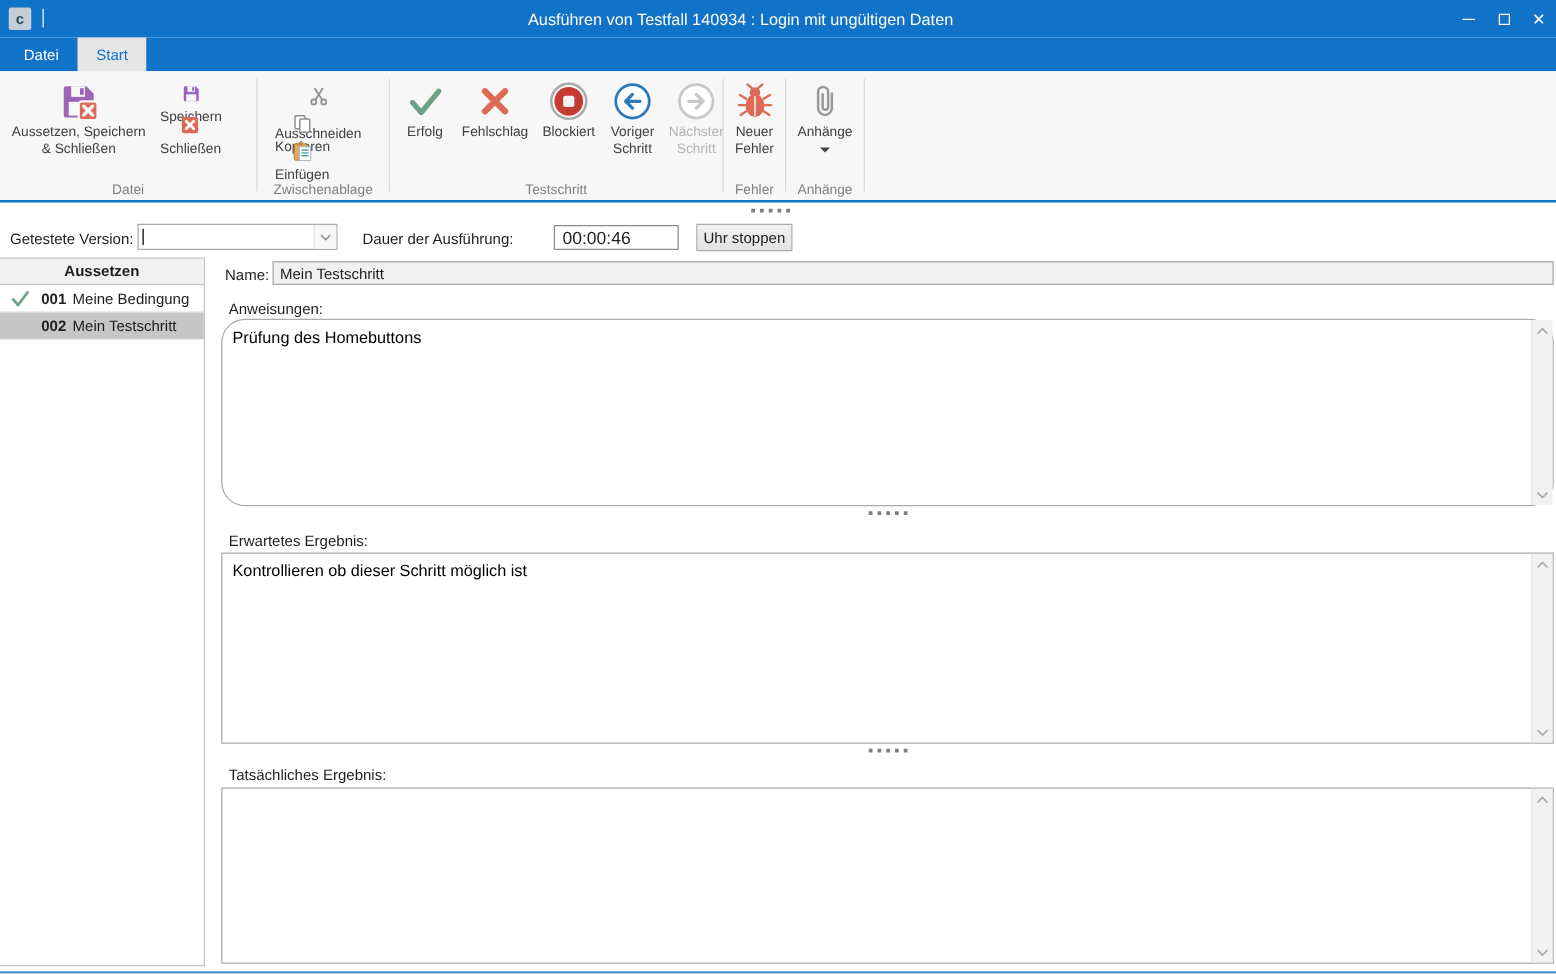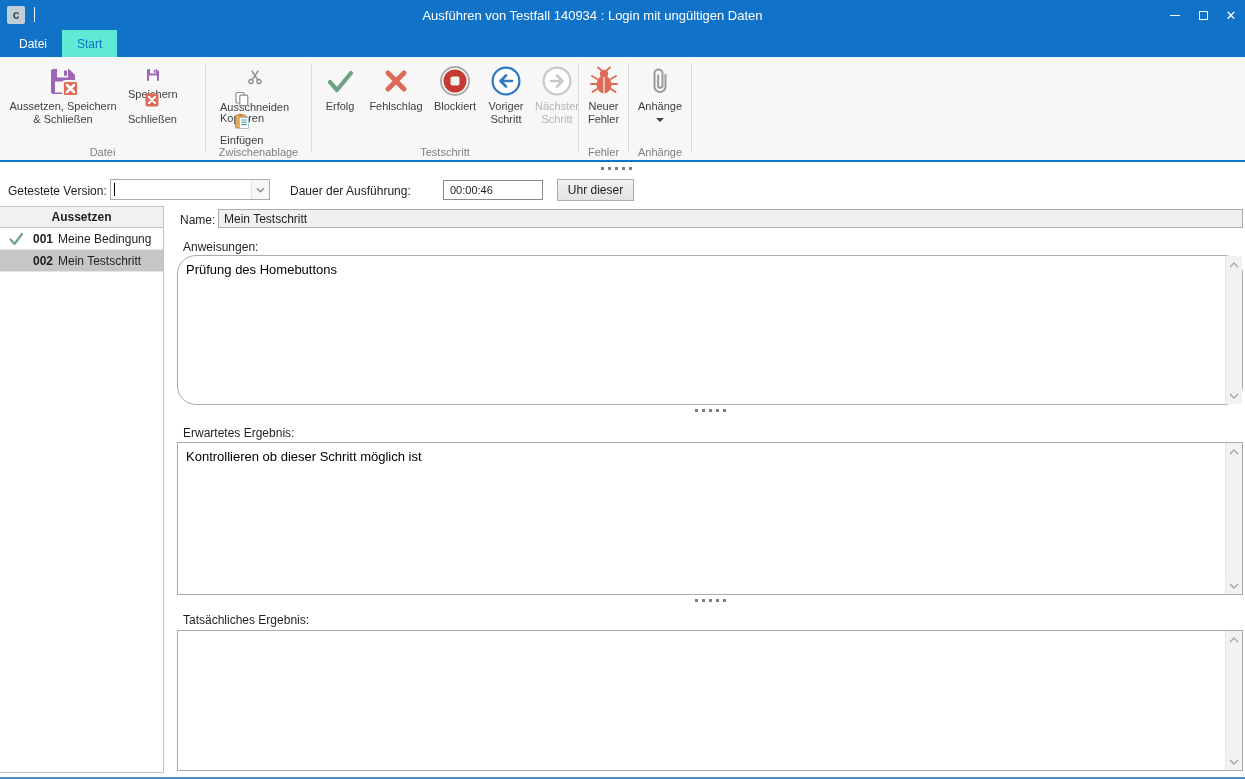--- a/index.html
+++ b/index.html
@@ -14,21 +14,21 @@
   .title{position:absolute;left:60px;right:120px;top:0;height:30px;display:flex;align-items:center;justify-content:center;
          color:#fff;font-size:13px;white-space:nowrap;}
   .winctl{position:absolute;right:0;top:0;height:30px;display:flex;}
   .winbtn{width:28px;height:30px;display:flex;align-items:center;justify-content:center;color:#fff;cursor:default;}
   .ic-min{width:10px;height:1px;background:#fff;}
   .ic-max{width:9px;height:9px;border:1px solid #fff;}
   .ic-close{font-size:13px;line-height:1;}
   
   .tabrow{position:absolute;left:0;top:30px;right:0;height:27px;background:#1173C7;display:flex;padding-left:4px;}
   .tab{height:27px;display:flex;align-items:center;padding:0 15px;color:#fff;}
-  .tab.active{background:#5eead4;color:#1173C7;}
+  .tab.active{background:#e5e5e5;color:#1173C7;}
   
   .ribbon{position:absolute;left:0;top:57px;right:0;height:103px;background:#F7F7F8;}
   .accentline{position:absolute;left:0;top:160px;right:0;height:2px;background:#1173C7;}
   .rgroup{position:absolute;top:0;height:103px;}
   .rcaption{position:absolute;bottom:2px;left:0;right:0;text-align:center;color:#7F7F7F;font-size:11px;}
   .rsep{position:absolute;top:6px;width:1px;height:90px;background:#DCDCDD;}
   .bigbtn{position:absolute;top:0;display:flex;flex-direction:column;align-items:center;
           font-size:11px;line-height:13px;color:#3F3F3F;text-align:center;cursor:default;}
   .bigbtn .bicon{width:32px;height:32px;margin:8px 0 3px 0;}
   .bigbtn.disabled{color:#B4B4B4;}
@@ -38,21 +38,21 @@
   
   .dots{position:absolute;display:flex;gap:4px;}
   .dots i{display:block;width:3px;height:3px;background:#7E7E7E;}
   
   .flabel{position:absolute;white-space:nowrap;color:#1e1e1e;}
   .combo{position:absolute;left:110px;top:179px;width:160px;height:21px;background:#fff;border:1px solid #ABABAB;display:flex;}
   .combo .caret{width:1px;height:13px;background:#000;margin:3px 0 0 3px;}
   .combo .cbtn{margin-left:auto;width:18px;height:100%;border-left:1px solid #E3E3E3;background:#F7F7F8;
                display:flex;align-items:center;justify-content:center;}
   .timefield{position:absolute;left:443px;top:180px;width:100px;height:20px;background:#fff;border:1px solid #8A8A8A;
-             display:flex;align-items:center;padding-left:6px;font-size:11px;}
+             display:flex;align-items:center;padding-left:6px;font-size:14px;}
   .btn-stop{position:absolute;left:557px;top:179px;width:77px;height:22px;background:linear-gradient(#F1F1F1,#E2E2E2);
             border:1px solid #ACACAC;display:flex;align-items:center;justify-content:center;font-size:12px;cursor:default;}
   
   .sidebar{position:absolute;left:0;top:206px;width:164px;height:567px;background:#fff;
            border-right:1px solid #C3C3C3;border-bottom:1px solid #C3C3C3;}
   .sb-header{height:22px;background:#F1F1F2;border-top:1px solid #C3C3C3;border-bottom:1px solid #C3C3C3;
              display:flex;align-items:center;justify-content:center;font-weight:bold;}
   .sb-item{position:relative;height:22px;display:flex;align-items:center;padding-left:33px;border-bottom:1px solid #E6E6E6;cursor:default;}
   .sb-item.selected{background:#C6C6C7;}
   .sb-item .num{font-weight:bold;margin-right:5px;}
@@ -242,21 +242,21 @@
     <span class="caret"></span>
     <span></span>
     <span class="cbtn">
       <svg width="9" height="6" viewBox="0 0 10 6" fill="none">
         <path d="M1 1 l4 4 4 -4" stroke="#8A8A8A" stroke-width="1.4"></path>
       </svg>
     </span>
   </div>
   <div class="flabel" style="left:290px;top:184px;">Dauer der Ausführung:</div>
   <div class="timefield">00:00:46</div>
-  <div class="btn-stop">Uhr dieser</div>
+  <div class="btn-stop">Uhr stoppen</div>
 
   <div class="sidebar">
     <div class="sb-header">Aussetzen</div>
     <div class="sb-item">
       <svg class="sb-check" viewBox="0 0 16 16" fill="none">
         <path d="M2.5 8.5 l4 4.5 L14 3" stroke="#6FA287" stroke-width="2.2" stroke-linecap="round" stroke-linejoin="round"></path>
       </svg>
       <span class="num">001</span>
       <span>Meine Bedingung</span>
     </div>

